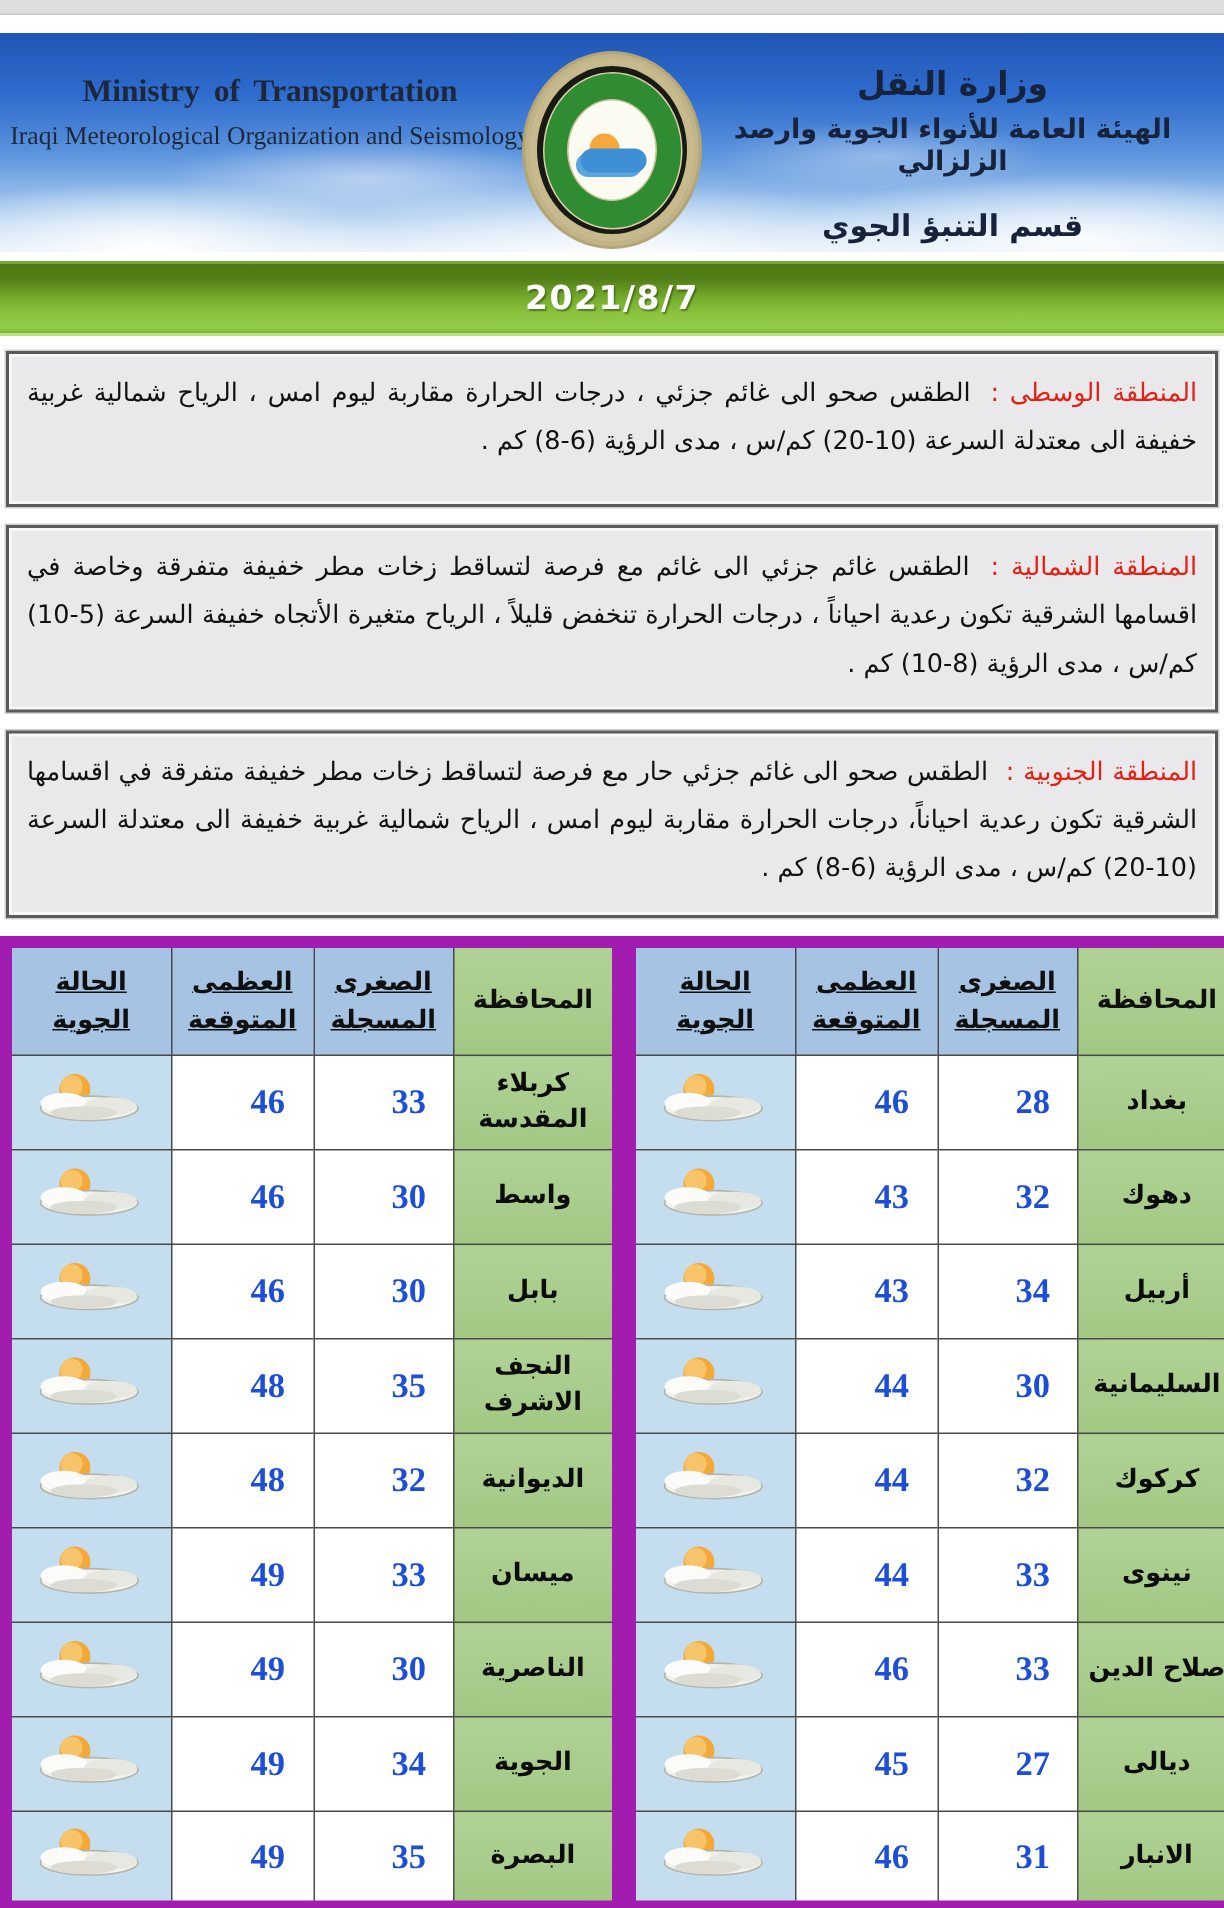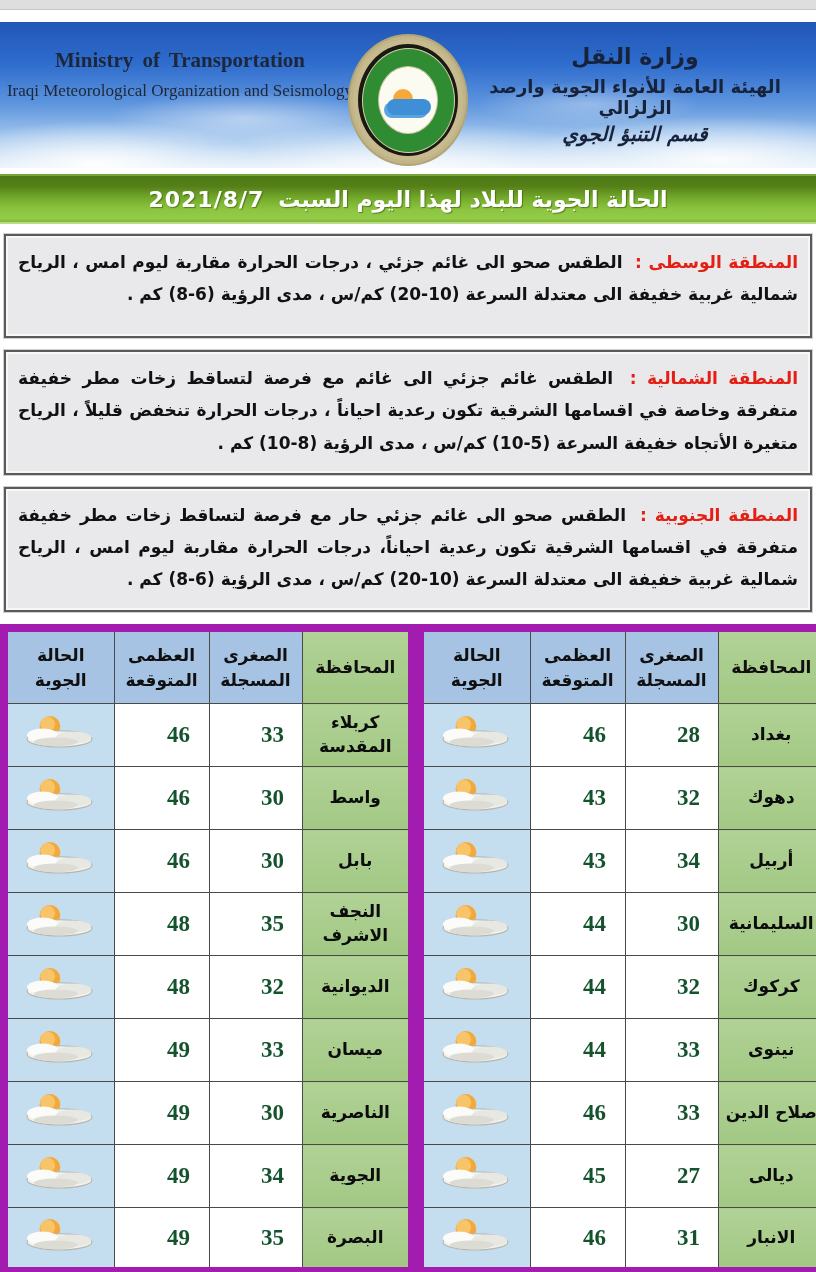--- a/index.html
+++ b/index.html
@@ -28,21 +28,21 @@
   }
   .hdr-en .l1 { font-size: 21px; font-weight: bold; word-spacing: 4px; }
   .hdr-en .l2 { font-size: 17px; font-weight: normal; margin-top: 8px; }
   .hdr-en .l3 { font-size: 18px; font-weight: bold; margin-top: 8px; }
   .hdr-ar {
     position: absolute; right: 8px; top: 22px; width: 346px; text-align: center;
     direction: rtl; color: #17223b; font-weight: bold;
   }
   .hdr-ar .l1 { font-size: 22px; }
   .hdr-ar .l2 { font-size: 18px; margin-top: 7px; }
-  .hdr-ar .l3 { font-size: 20px; margin-top: 4px; font-style: italic; }
+  .hdr-ar .l3 { font-size: 20px; margin-top: 20px; }
 
   
   .logo {
     position: absolute; left: 50%; top: 14px; transform: translateX(-50%);
     width: 116px; height: 128px; border-radius: 50%;
     background: #c7ba8e; border: 3px solid #a1926026; box-shadow: 0 0 0 2px #b3a577;
     display: flex; align-items: center; justify-content: center;
   }
   .ring-black { width: 100px; height: 112px; border-radius: 50%; background: #1a1a14;
     display: flex; align-items: center; justify-content: center; }
@@ -67,41 +67,41 @@
   }
   .green-bar .date { letter-spacing: 1px; }
 
   
   .regions { padding: 10px 4px 0 4px; }
   .region-box {
     direction: rtl; text-align: justify; background: #e9e9ec;
     border: 2px solid #5a5a5a;
     box-shadow: inset 0 0 0 2px #f7f7f7, 0 0 0 1px #cfcfcf;
     padding: 10px 12px 14px 12px; margin-bottom: 12px;
-    font-size: 17px; font-weight: bold; color: #111111; line-height: 1.9;
+    font-size: 17px; font-weight: normal; color: #111111; line-height: 1.9;
   }
   .region-box.p1 { min-height: 104px; }
   .region-box.p2 { min-height: 116px; }
   .region-box.p3 { min-height: 112px; }
   .region-label { color: #e42015; padding-left: 6px; }
 
   
   .tables { display: flex; direction: ltr; margin-top: 2px; }
   table { border-collapse: collapse; table-layout: fixed; width: 408px; direction: rtl;
           border: 8px solid #a21caf; }
   col.c-prov { width: 110px; } col.c-min { width: 93px; }
   col.c-max { width: 95px; } col.c-icon { width: 110px; }
   th, td { border: 1px solid #4a4a4a; text-align: center; vertical-align: middle; padding: 2px; }
   thead th { height: 76px; font-size: 17px; font-weight: bold; color: #101010; line-height: 1.45; }
-  th.blue { background: #a6c3e3; }
+  th.blue { background: #a6c3e3; text-decoration: underline; }
   th.green, td.province { background: linear-gradient(180deg, #b1d296 0%, #a2c884 100%); }
   tbody tr { height: 63px; }
   td.province { font-size: 17px; font-weight: bold; color: #0c0c0c; line-height: 1.4; }
   td.num { background: #ffffff; font-family: "Liberation Serif", serif;
-           font-weight: bold; font-size: 23px; color: #14532d; padding-left: 36px; }
+           font-weight: bold; font-size: 23px; color: #1d4ed8; padding-left: 36px; }
   td.icon-cell { background: #c4ddef; }
   .wicon { display: inline-block; width: 96px; height: 42px; }
   .wicon svg { width: 100%; height: 100%; }
 
   .bottom-gap { height: 16px; background: #ffffff; }
 </style>
 </head>
 <body>
 
 <div class="top-strip"></div>
@@ -127,21 +127,20 @@
   <div class="hdr-ar">
     <div class="l1">وزارة النقل</div>
     <div class="l2">الهيئة العامة للأنواء الجوية وارصد الزلزالي</div>
     <div class="l3">قسم التنبؤ الجوي</div>
   </div>
 </div>
 
 <div class="mid-gap"></div>
 
 <div class="green-bar">
-  <span>الحالة الجوية للبلاد لهذا اليوم السبت</span>
   <span class="date">2021/8/7</span>
 </div>
 
 <div class="regions">
   <div class="region-box p1">
     <span class="region-label">المنطقة الوسطى :</span>
     <span class="region-text">الطقس صحو الى غائم جزئي ، درجات الحرارة مقاربة ليوم امس ، الرياح شمالية غربية خفيفة الى معتدلة السرعة (10-20) كم/س ، مدى الرؤية (6-8) كم .</span>
   </div>
   <div class="region-box p2">
     <span class="region-label">المنطقة الشمالية :</span>

